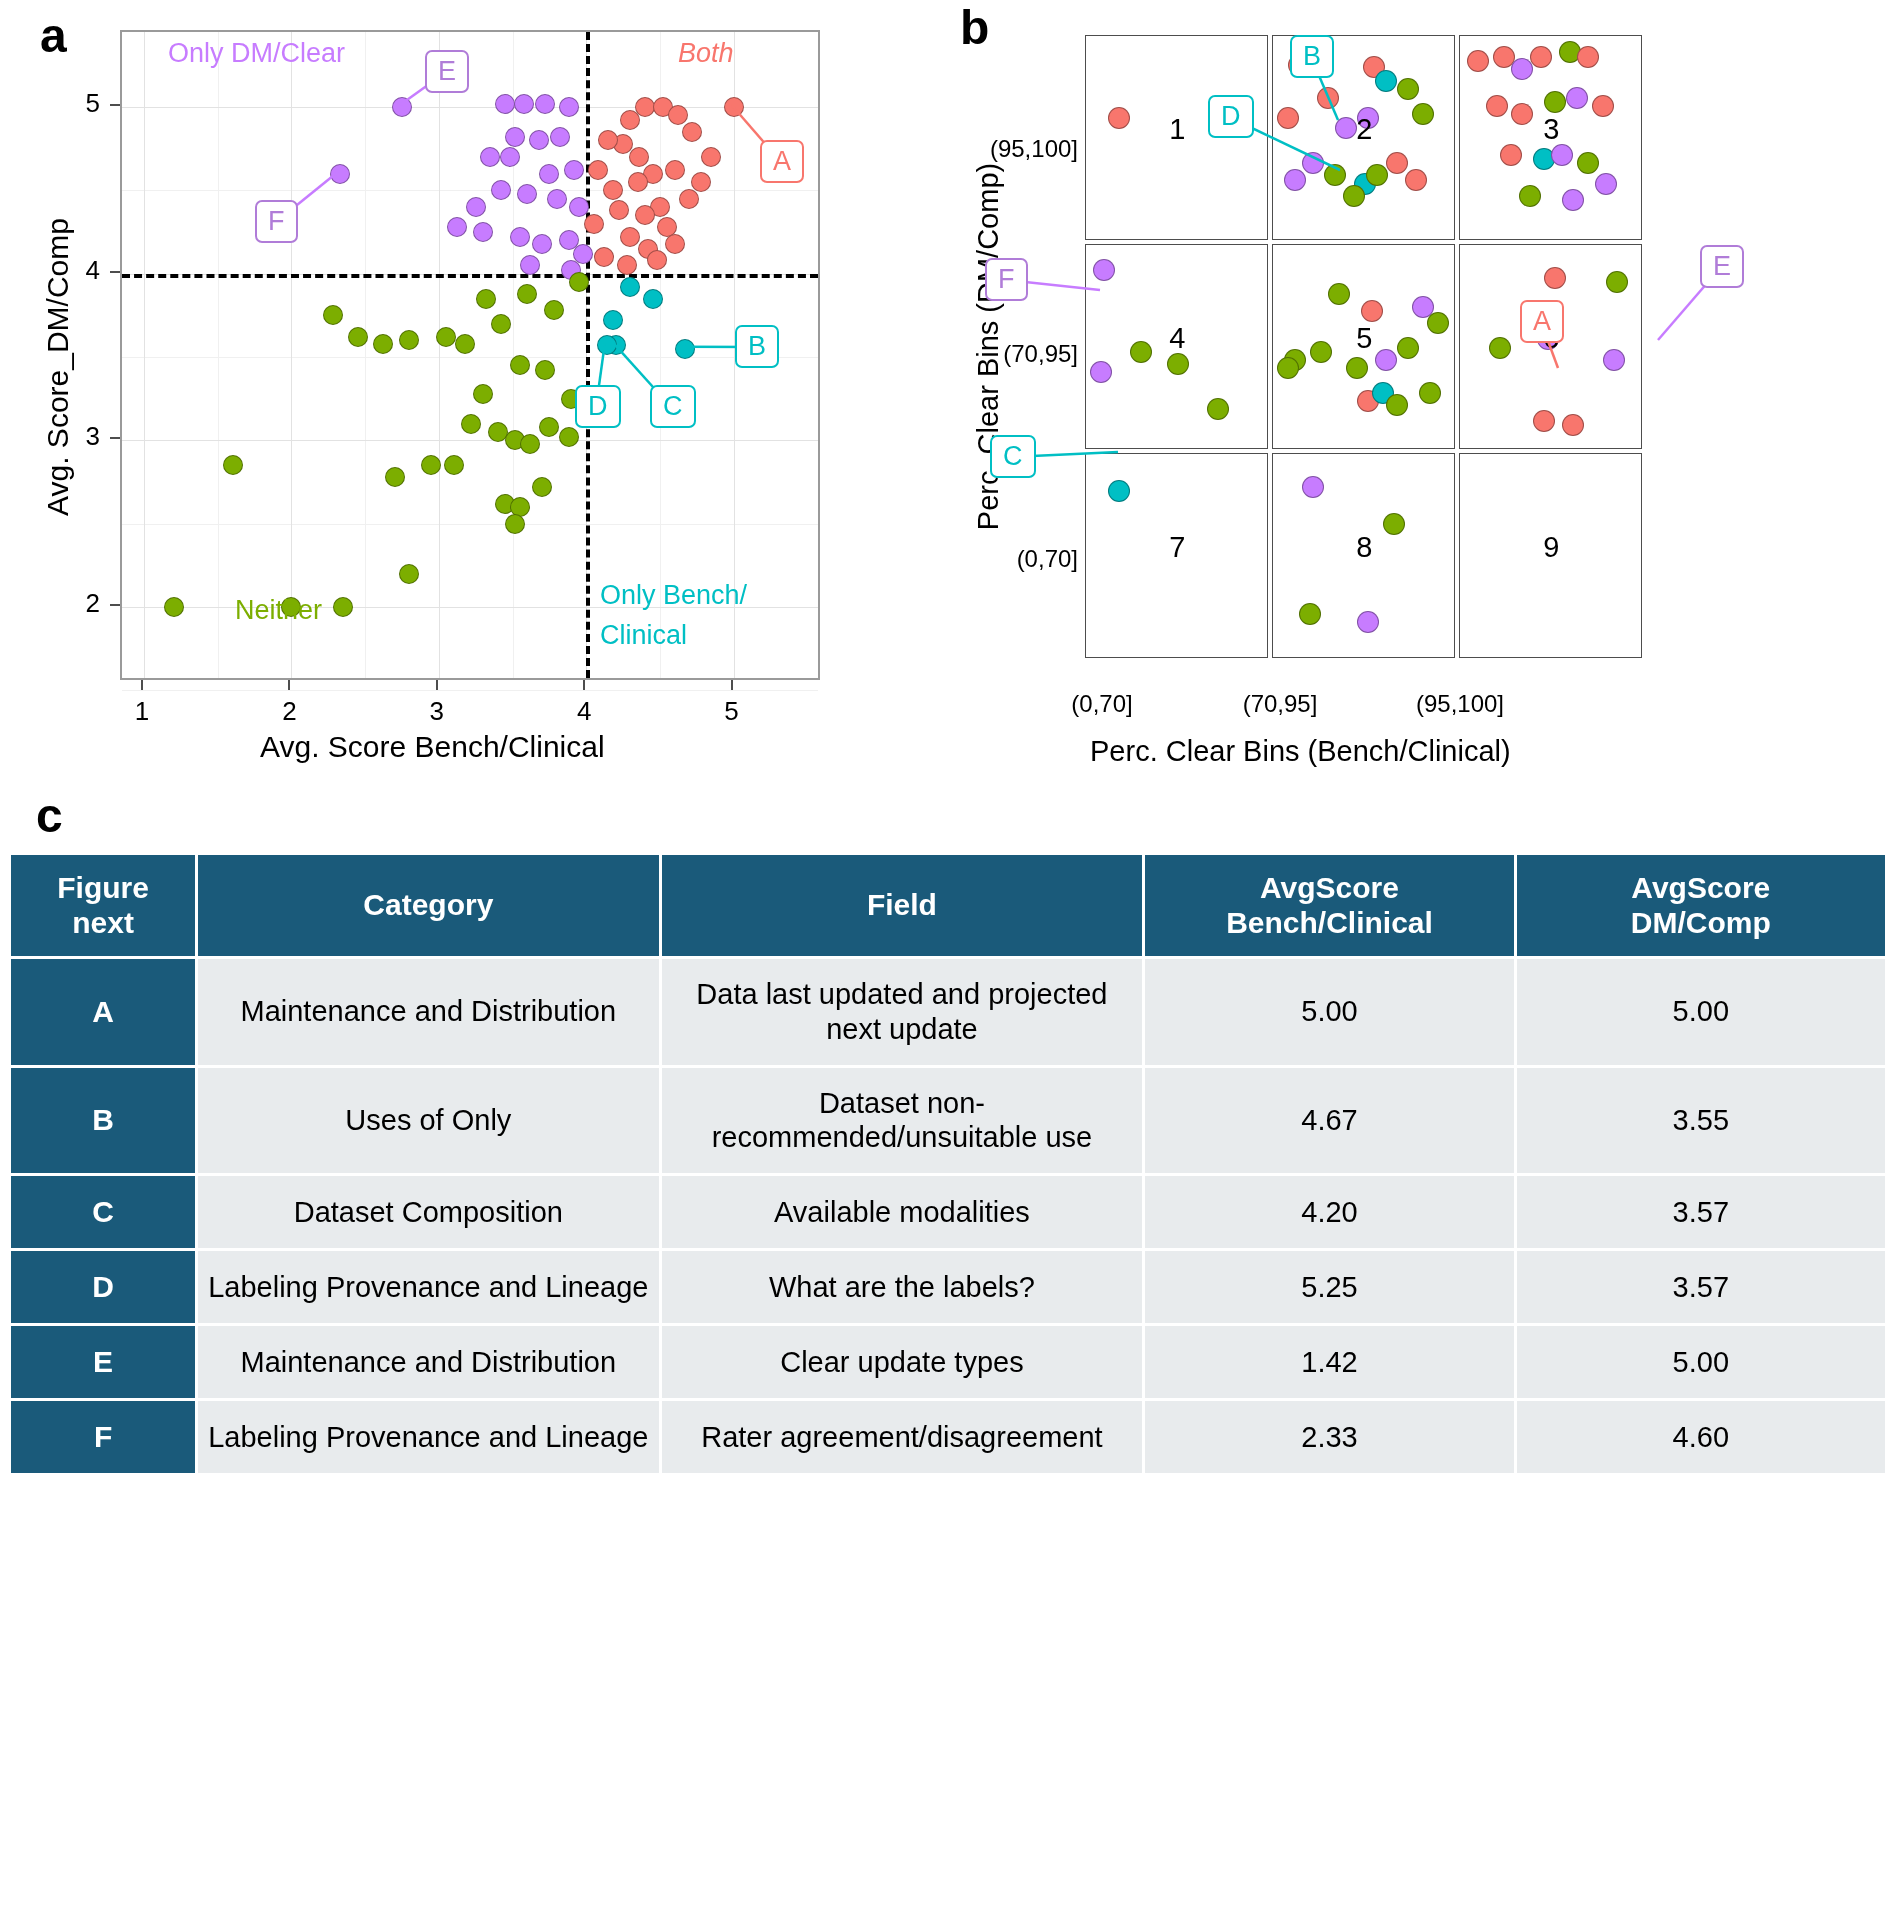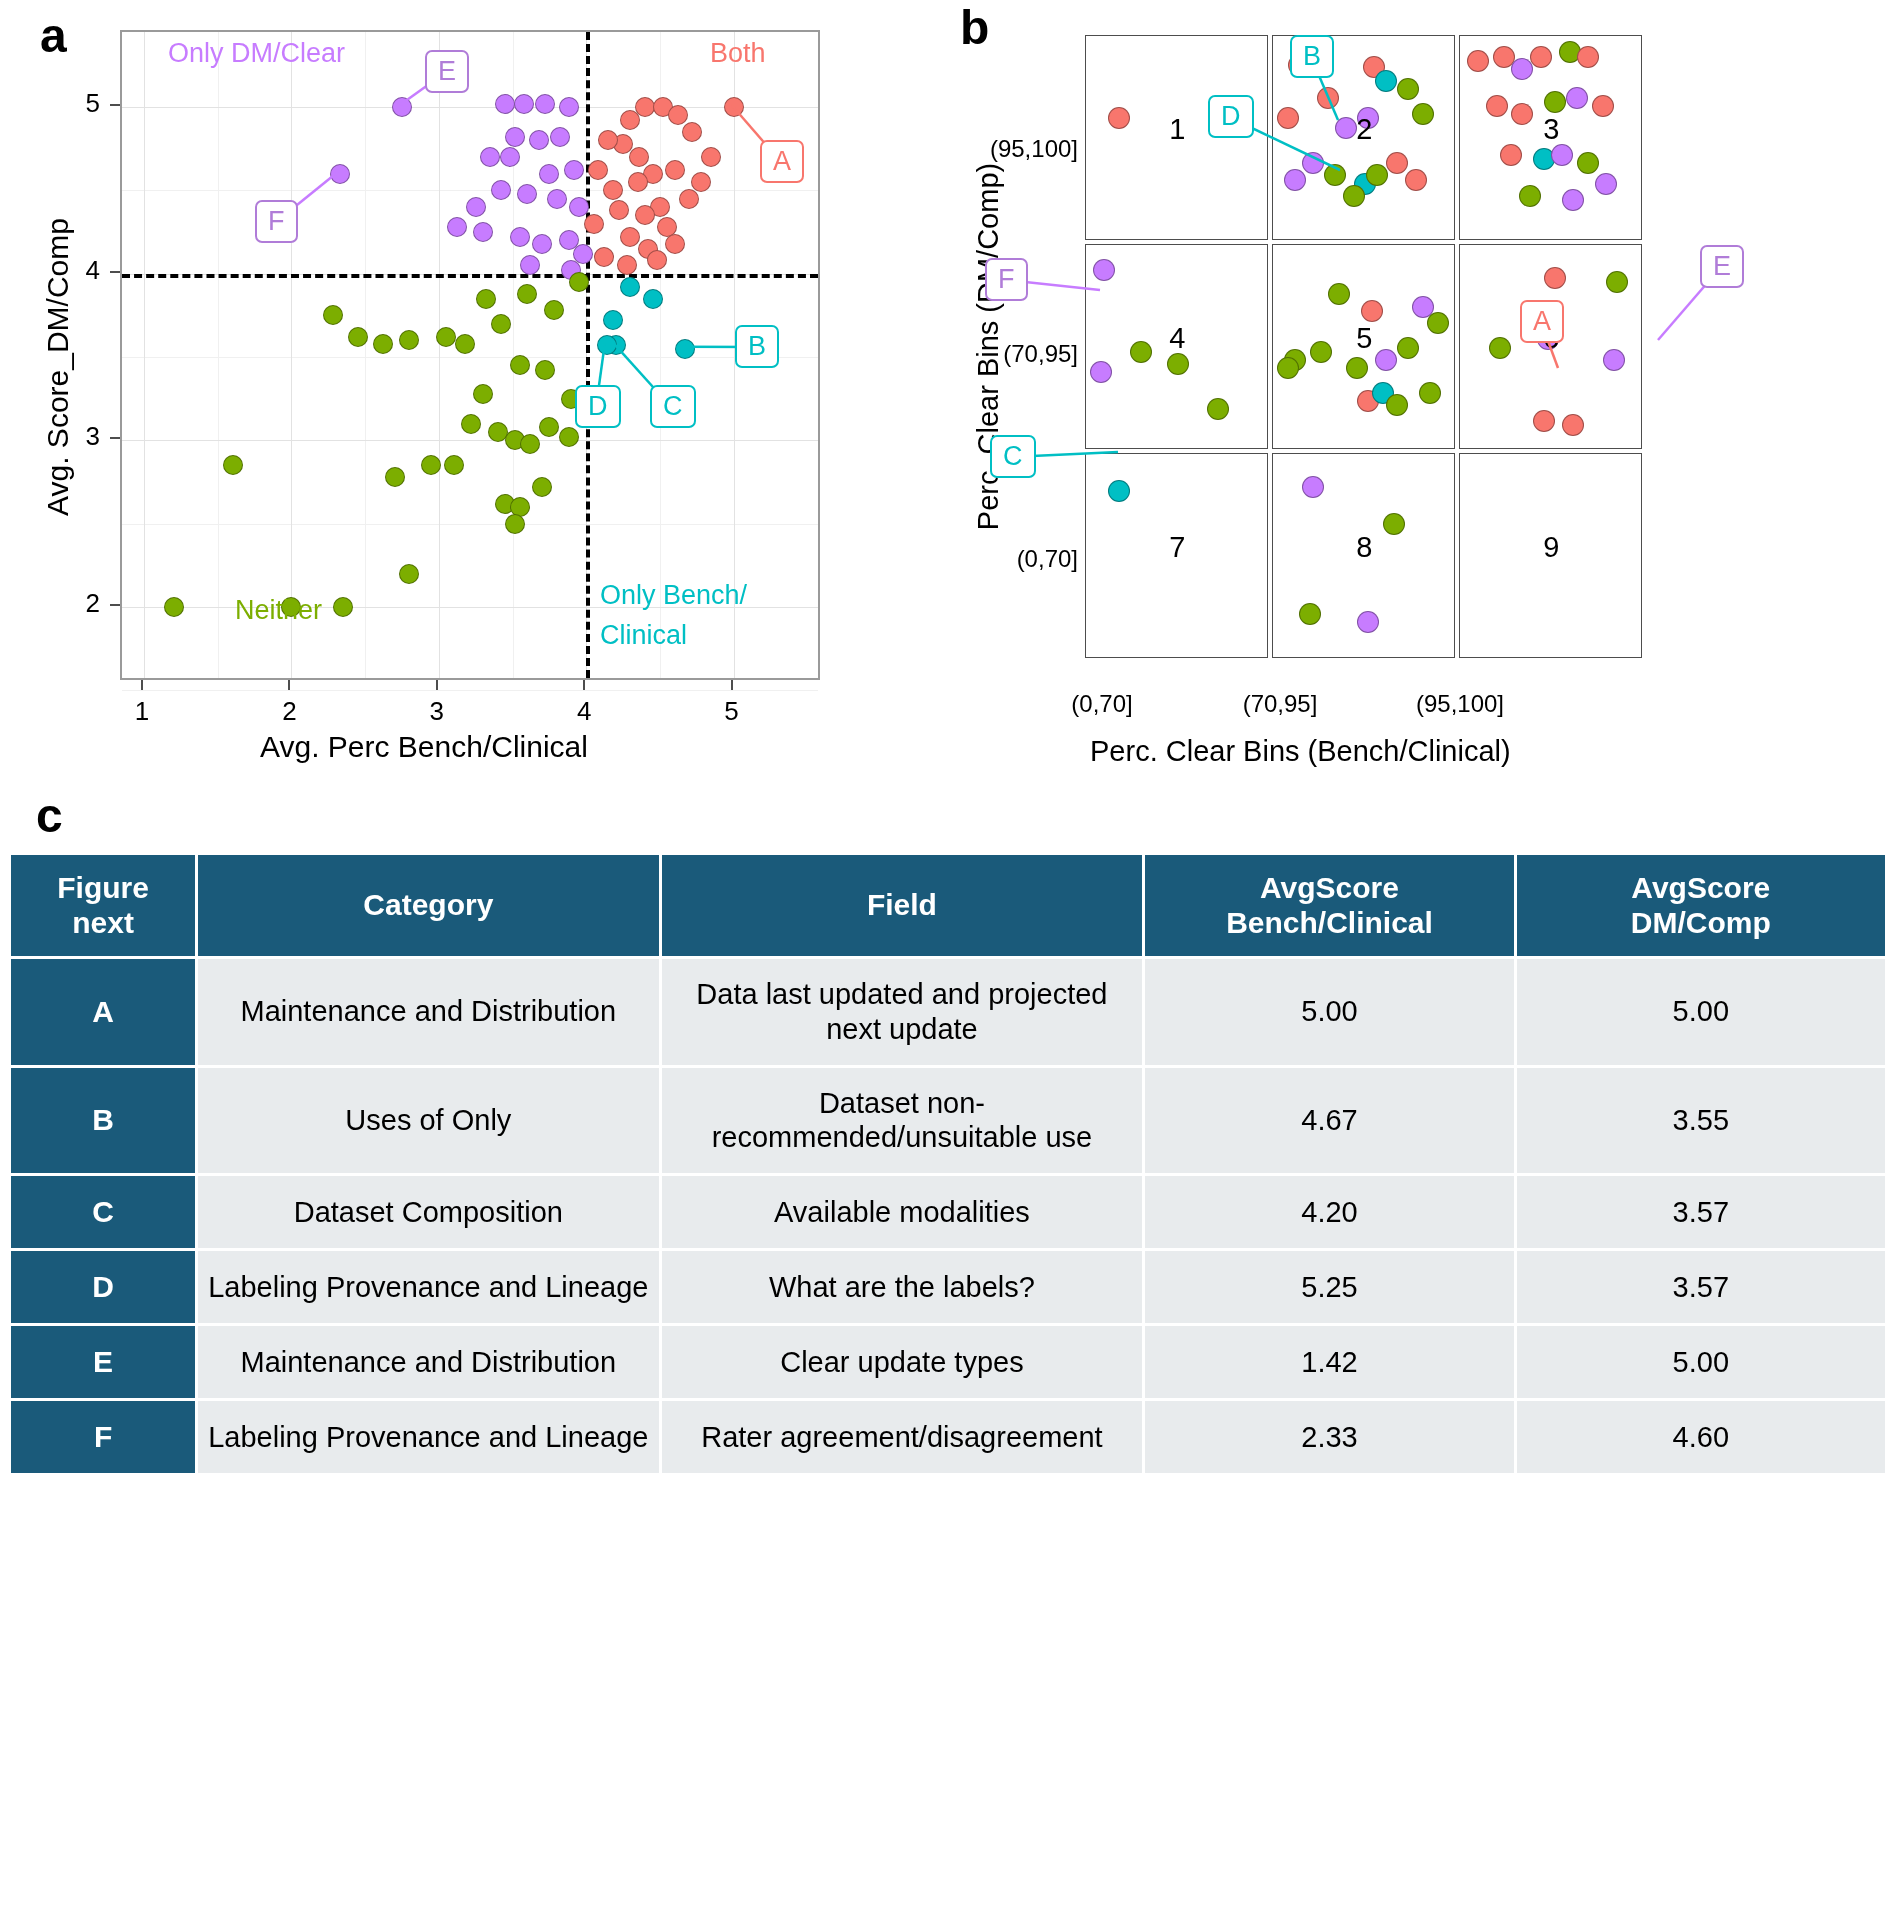--- a/index.html
+++ b/index.html
@@ -313,25 +313,25 @@
       <div class="pt" style="left: 449.474px; top: 366.667px; background: rgb(124, 174, 0);"></div>
       <div class="pt" style="left: 422.947px; top: 338.333px; background: rgb(124, 174, 0);"></div>
       <div class="pt" style="left: 397.895px; top: 333.333px; background: rgb(124, 174, 0);"></div>
       <div class="pt" style="left: 378.737px; top: 291.667px; background: rgb(124, 174, 0);"></div>
       <div class="pt" style="left: 405.263px; top: 261.667px; background: rgb(124, 174, 0);"></div>
       <div class="pt" style="left: 456.842px; top: 250px; background: rgb(124, 174, 0);"></div>
       <div class="pt" style="left: 431.789px; top: 278.333px; background: rgb(124, 174, 0);"></div>
       <div class="pt" style="left: 364px; top: 266.667px; background: rgb(124, 174, 0);"></div>
     </div>
 
-  <div class="a-axis-label" style="left:260px; top:730px;">Avg. Perc Bench/Clinical</div>
+  <div class="a-axis-label" style="left:260px; top:730px;">Avg. Score Bench/Clinical</div>
   <div class="a-axis-label" style="left:-142px; top:350px; transform:rotate(-90deg); transform-origin:center; width:400px; text-align:center;">Avg. Score_DM/Comp</div>
 
   <div class="a-quad-label" style="left:168px; top:38px; color:#c77cff;">Only DM/Clear</div>
-  <div class="a-quad-label" style="left:710px; top:38px; color:#f8766d;">Both</div>
+  <div class="a-quad-label" style="left:678px; top:38px; color:#f8766d;font-style:italic;">Both</div>
   <div class="a-quad-label" style="left:235px; top:595px; color:#7cae00;">Neither</div>
   <div class="a-quad-label" style="left:600px; top:580px; color:#00bfc4;">Only Bench/</div>
   <div class="a-quad-label" style="left:600px; top:620px; color:#00bfc4;">Clinical</div>
 <div class="a-tick-mark" style="left: 141.105px; top: 680px; width: 2px; height: 10px;"></div>
     <div class="a-tick-label" style="left: 102.105px; top: 696px; width: 80px;">1</div>
     <div class="a-tick-mark" style="left: 288.474px; top: 680px; width: 2px; height: 10px;"></div>
     <div class="a-tick-label" style="left: 249.474px; top: 696px; width: 80px;">2</div>
     <div class="a-tick-mark" style="left: 435.842px; top: 680px; width: 2px; height: 10px;"></div>
     <div class="a-tick-label" style="left: 396.842px; top: 696px; width: 80px;">3</div>
     <div class="a-tick-mark" style="left: 583.211px; top: 680px; width: 2px; height: 10px;"></div>

